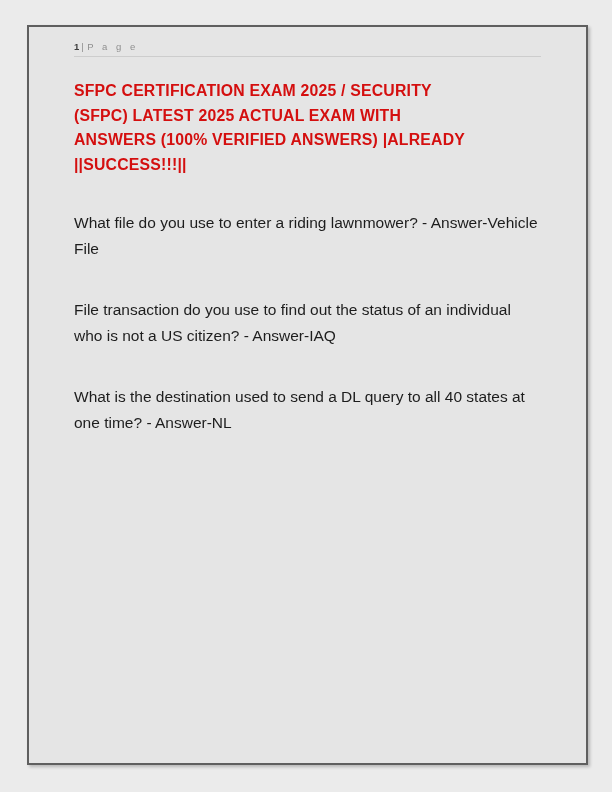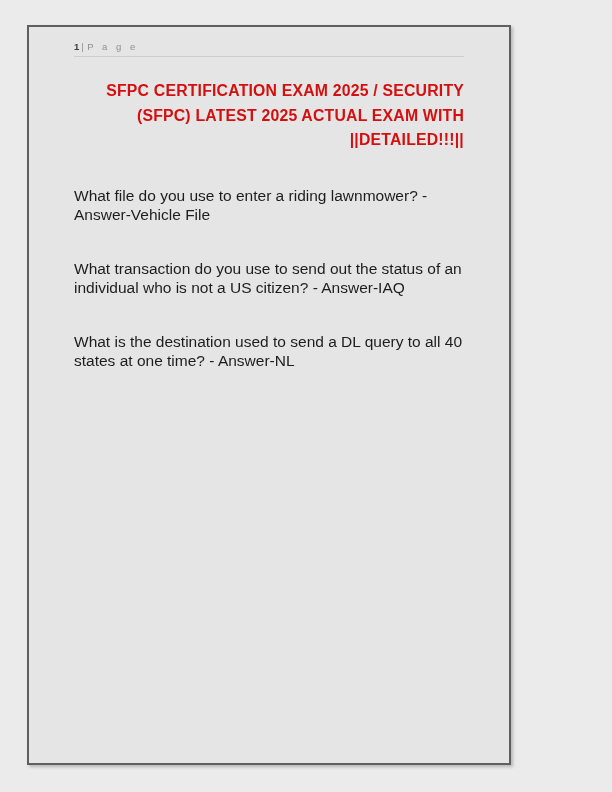--- a/index.html
+++ b/index.html
@@ -18,21 +18,21 @@
     background:var(--outer-background);
     font-family:"Liberation Sans", sans-serif;
   }
   .canvas{
     position:relative;
     width:612px;height:792px;
   }
   .page{
     position:absolute;
     left:27px;top:25px;
-    width:484px;height:740px;
+    width:561px;height:740px;
     background:var(--page-background);
     border:2px solid var(--page-border);
     box-shadow:2px 2px 3px rgba(0,0,0,0.22);
     padding:13px 45px 0 45px;
   }
   .header{
     font-size:9.5px;
     line-height:14px;
     color:var(--header-text-gray);
     letter-spacing:0.5px;
@@ -48,55 +48,56 @@
   }
   .header .plabel{
     letter-spacing:3px;
   }
   .header-rule{
     border-bottom:1px solid var(--header-rule);
     margin-top:2px;
   }
   .title{
     margin-top:22px;
-    text-align:right;
+    text-align:left;
     color:var(--title-red);
     font-weight:bold;
     font-size:15.8px;
     line-height:24.5px;
     letter-spacing:0.2px;
   }
   .qa{
     margin-top:33px;
   }
   .qa-item{
     color:var(--body-text);
     font-size:15.5px;
-    line-height:19px;
+    line-height:26px;
     margin-bottom:35px;
     max-width:470px;
   }
 </style>
 </head>
 <body>
 
 <div class="canvas">
   <div class="page">
 
     <div class="header">
       <span class="pn">1</span><span class="sep">|</span><span class="plabel">P a g e</span>
     </div>
     <div class="header-rule"></div>
 
     <div class="title">
       <div class="title-line">SFPC CERTIFICATION EXAM 2025 / SECURITY</div>
       <div class="title-line">(SFPC) LATEST 2025 ACTUAL EXAM WITH</div>
-      <div class="title-line">||DETAILED!!!||</div>
+      <div class="title-line">ANSWERS (100% VERIFIED ANSWERS) |ALREADY</div>
+      <div class="title-line">||SUCCESS!!!||</div>
     </div>
 
     <div class="qa">
       <p class="qa-item">What file do you use to enter a riding lawnmower? - Answer-Vehicle File</p>
-      <p class="qa-item">What transaction do you use to send out the status of an individual who is not a US citizen? - Answer-IAQ</p>
+      <p class="qa-item">File transaction do you use to find out the status of an individual who is not a US citizen? - Answer-IAQ</p>
       <p class="qa-item">What is the destination used to send a DL query to all 40 states at one time? - Answer-NL</p>
     </div>
 
   </div>
 </div>
 
 </body></html>

